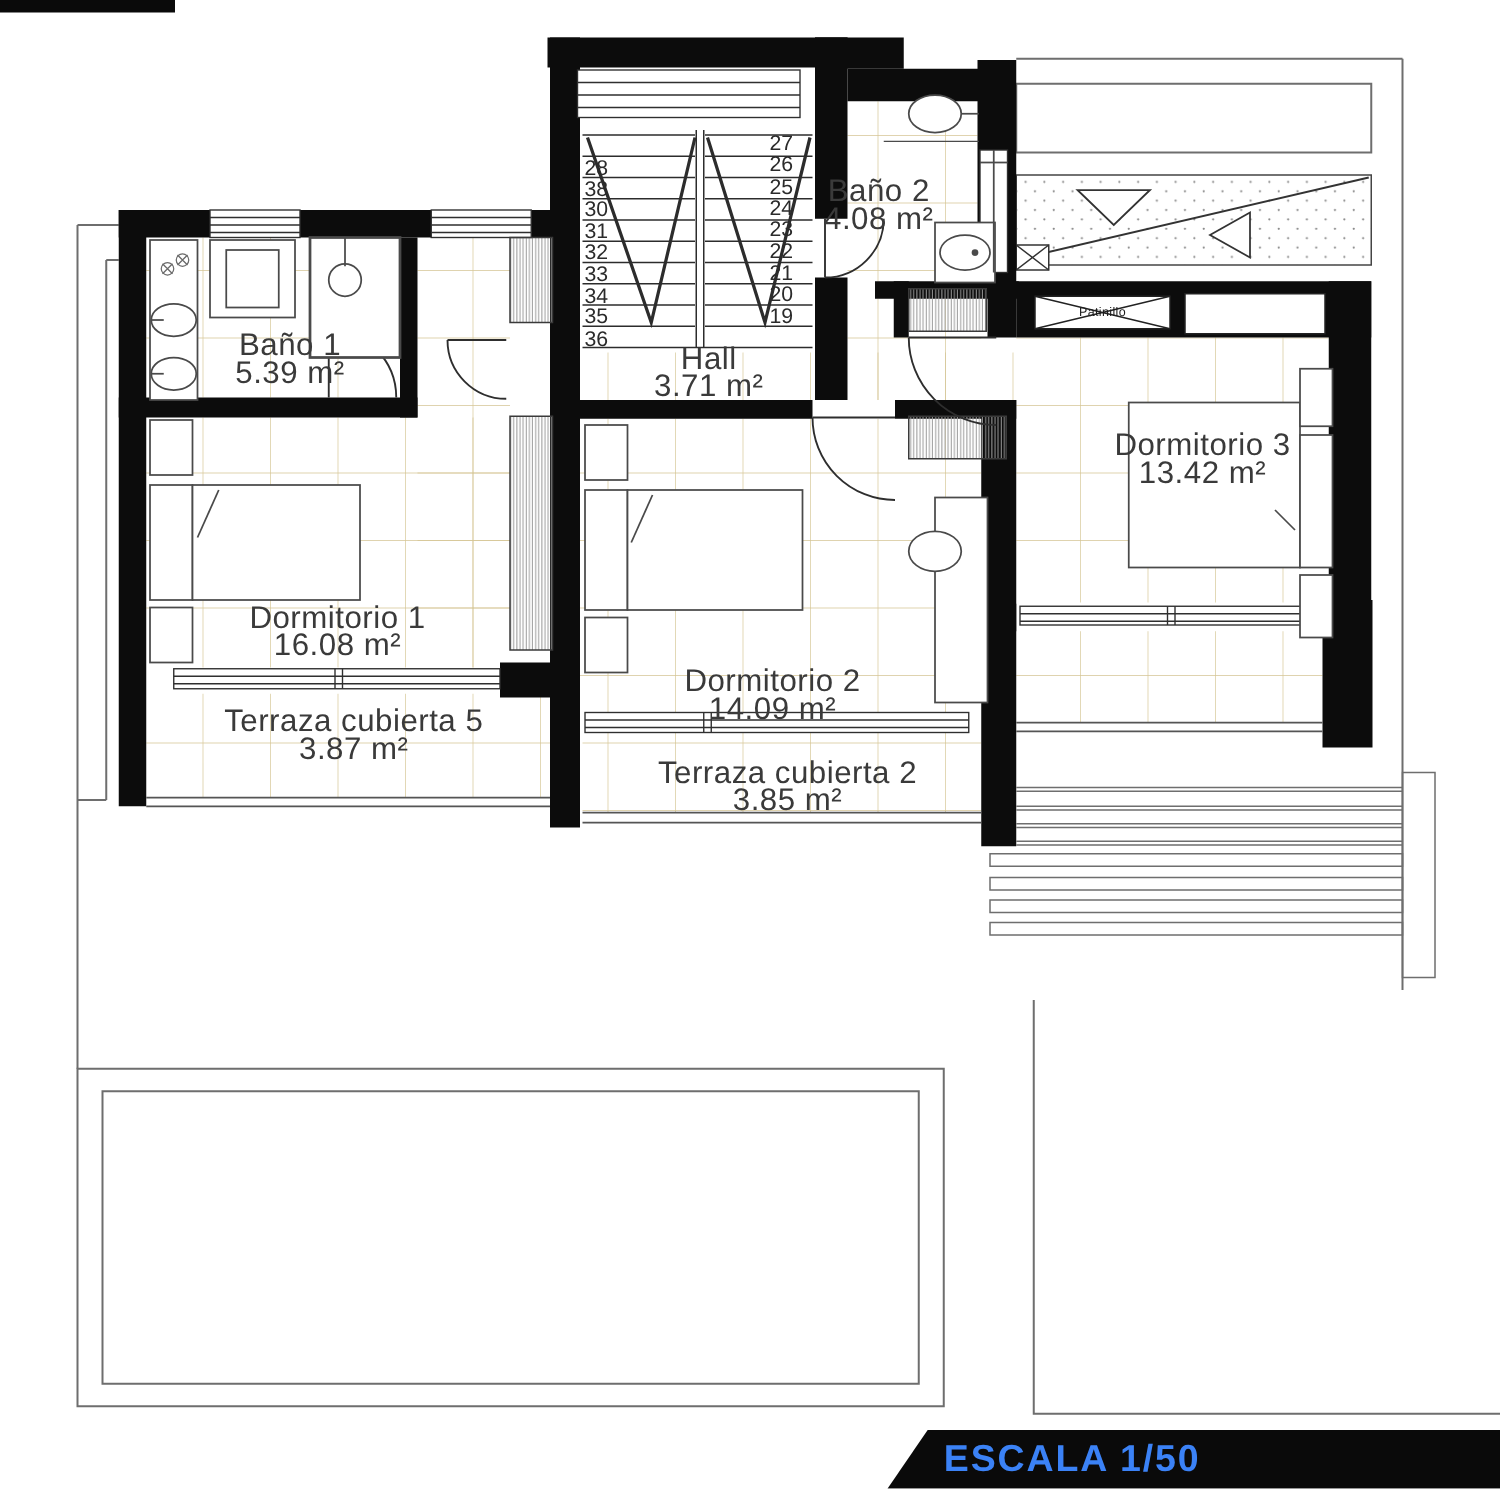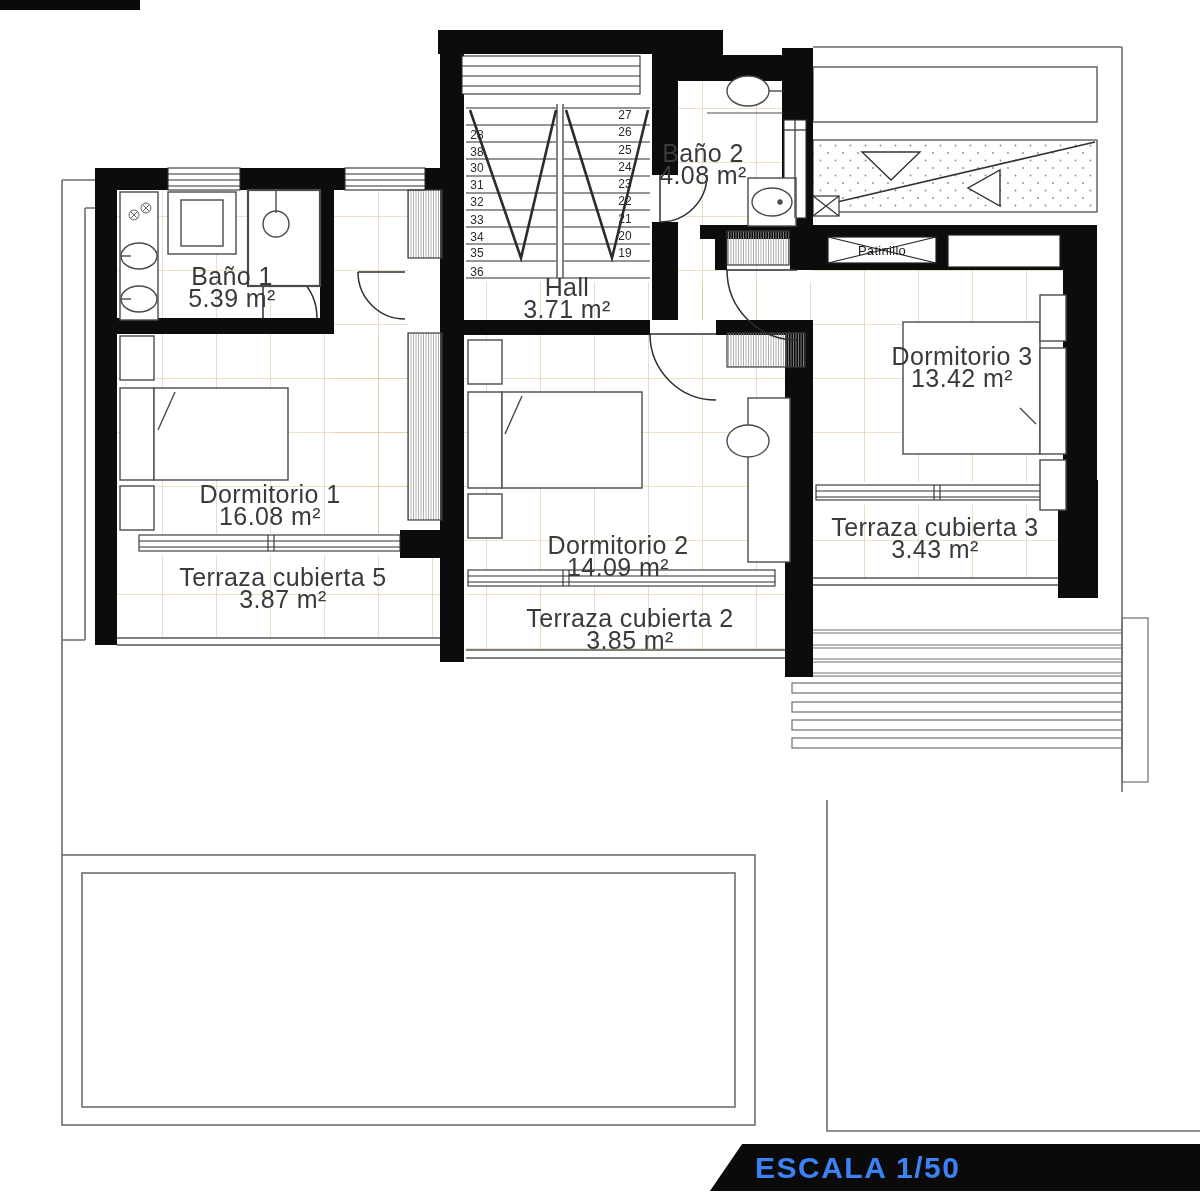--- a/index.html
+++ b/index.html
@@ -2,22 +2,22 @@
 <html><head>
 <meta charset="utf-8">
 <style>
   html,body{margin:0;padding:0;background:#fff;}
   .plan{position:relative;width:1200px;height:1200px;background:#ffffff;overflow:hidden;
         font-family:"Liberation Sans", sans-serif;color:#3c3c3c;}
   .plan svg{position:absolute;left:0;top:0;}
   .lbl{position:absolute;transform:translate(-50%,-50%);text-align:center;
        font-size:25px;line-height:22px;letter-spacing:.4px;color:#3a3a3a;white-space:nowrap;}
   .lbl .l2{display:block;}
-  .stair-num{position:absolute;transform:translate(-50%,-50%);font-size:12px;color:#2b2b2b;}
-  .shaft{position:absolute;transform:translate(-50%,-50%);font-size:13px;color:#1c1c1c;letter-spacing:.3px;}
+  .stair-num{position:absolute;transform:translate(-50%,-50%);font-size:17px;color:#2b2b2b;}
+  .shaft{position:absolute;transform:translate(-50%,-50%);font-size:10px;color:#1c1c1c;letter-spacing:.3px;}
   .banner{position:absolute;left:705px;top:1144px;width:495px;height:47px;background:#0a0a0a;
           clip-path:polygon(7.5% 0,100% 0,100% 100%,1% 100%);display:flex;align-items:center;
           padding-left:50px;box-sizing:border-box;}
   .banner span{color:#3b82f6;font-weight:bold;font-size:30px;letter-spacing:1.5px;}
   .logo-bar{position:absolute;left:0;top:0;width:140px;height:10px;background:#0a0a0a;}
 </style>
 </head>
 <body>
 
 <div class="plan">
@@ -270,24 +270,20 @@
     <span class="l2">13.42 m²</span>
   </div>
   <div class="lbl" style="left:283px;top:588px">
     <span class="l1">Terraza cubierta 5</span>
     <span class="l2">3.87 m²</span>
   </div>
   <div class="lbl" style="left:630px;top:629px">
     <span class="l1">Terraza cubierta 2</span>
     <span class="l2">3.85 m²</span>
   </div>
-  <div class="lbl" style="left:935px;top:538px">
-    <span class="l1">Terraza cubierta 3</span>
-    <span class="l2">3.43 m²</span>
-  </div>
 
   <div class="shaft" style="left:882px;top:250px">Patinillo</div>
 
   <span class="stair-num" style="left:477px;top:135px">28</span>
   <span class="stair-num" style="left:477px;top:152px">38</span>
   <span class="stair-num" style="left:477px;top:168px">30</span>
   <span class="stair-num" style="left:477px;top:185px">31</span>
   <span class="stair-num" style="left:477px;top:202px">32</span>
   <span class="stair-num" style="left:477px;top:220px">33</span>
   <span class="stair-num" style="left:477px;top:237px">34</span>

